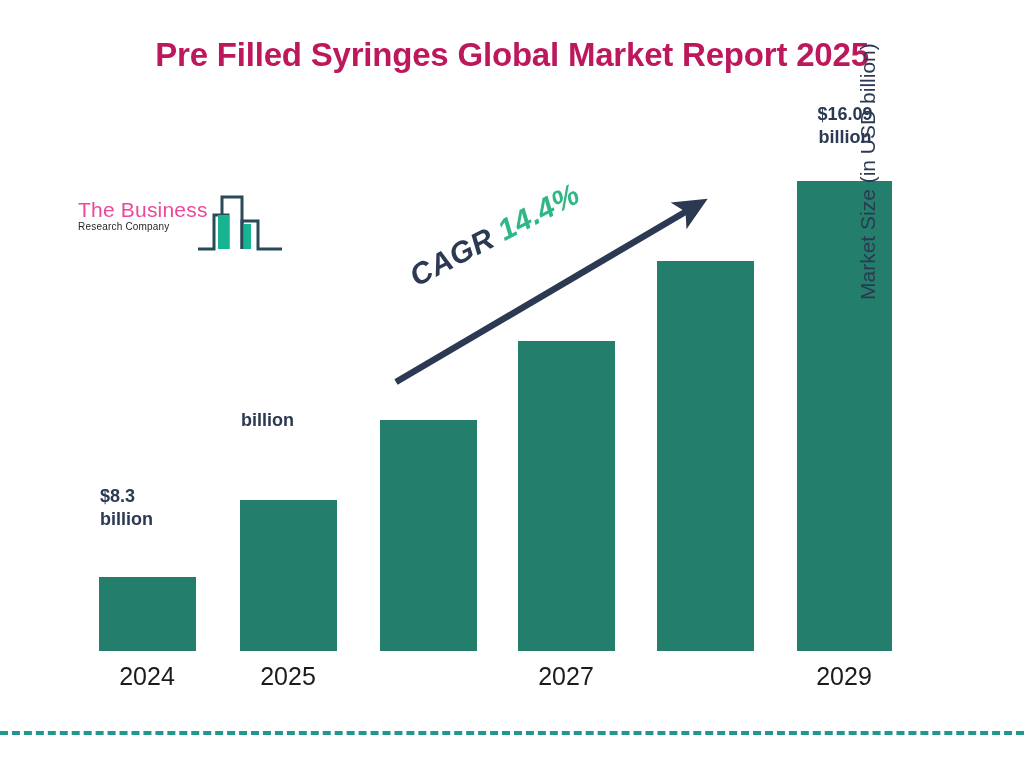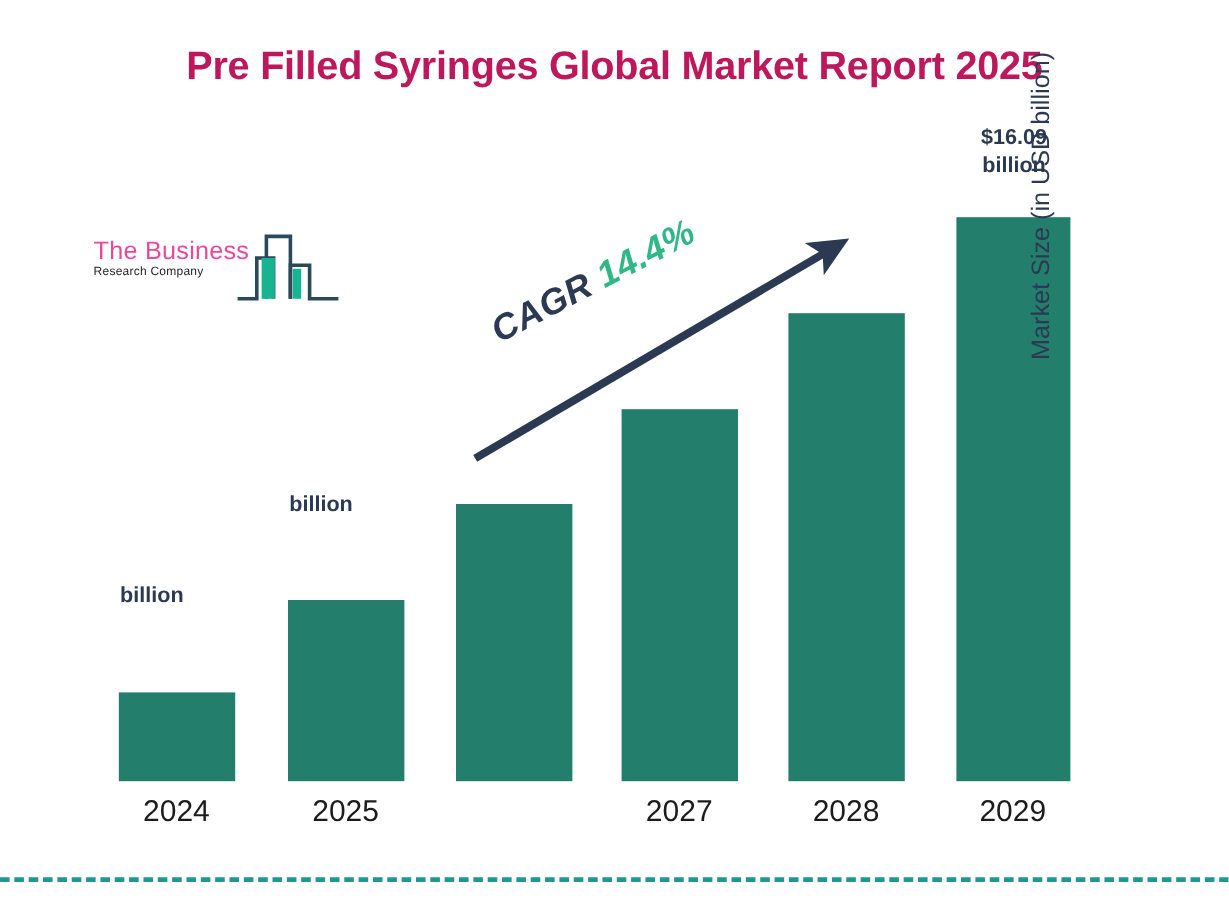--- a/index.html
+++ b/index.html
@@ -168,36 +168,36 @@
   <div id="plot">
 
     <div class="bar" style="left:99px; top:577px; width:97px; height:74px;"></div>
     <div class="bar" style="left:240px; top:500px; width:97px; height:151px;"></div>
     <div class="bar" style="left:380px; top:420px; width:97px; height:231px;"></div>
     <div class="bar" style="left:518px; top:341px; width:97px; height:310px;"></div>
     <div class="bar" style="left:657px; top:261px; width:97px; height:390px;"></div>
     <div class="bar" style="left:797px; top:181px; width:95px; height:470px;"></div>
 
     <div class="bar-value" style="left:72px; top:485px; width:150px; text-align:left; padding-left:28px;">
+      <div>$8.3</div>
       <div>billion</div>
     </div>
 
     <div class="bar-value" style="left:213px; top:409px; width:150px; text-align:left; padding-left:28px;">
       <div>billion</div>
     </div>
 
     <div class="bar-value" style="left:770px; top:103px; width:150px;">
       <div>$16.09</div>
       <div>billion</div>
     </div>
 
     <div class="tick-label" style="left:72px; top:662px; width:150px;">2024</div>
     <div class="tick-label" style="left:213px; top:662px; width:150px;">2025</div>
     <div class="tick-label" style="left:491px; top:662px; width:150px;">2027</div>
-    <div class="tick-label" style="left:630px; top:662px; width:150px;">2028</div>
     <div class="tick-label" style="left:769px; top:662px; width:150px;">2029</div>
 
     <svg id="cagr-arrow" viewBox="0 0 340 215">
       <defs>
         <marker id="arrowhead" markerWidth="5.2" markerHeight="5.2" refX="2.4" refY="2.6" orient="auto">
           <path d="M0,0.2 L5.2,2.6 L0,5 L1.25,2.6 Z" fill="#2b3a52"></path>
         </marker>
       </defs>
       <line x1="16" y1="197" x2="312" y2="23" stroke="#2b3a52" stroke-width="6.5" marker-end="url(#arrowhead)"></line>
     </svg>

